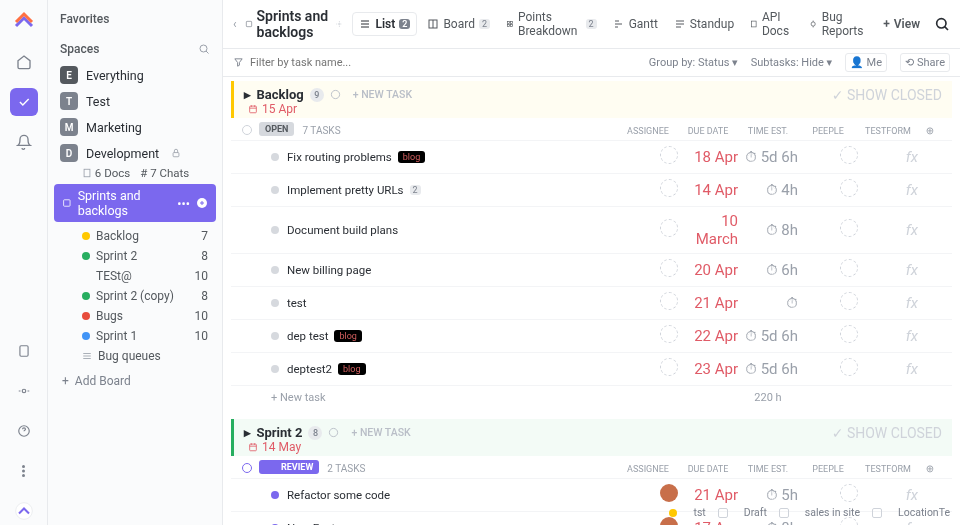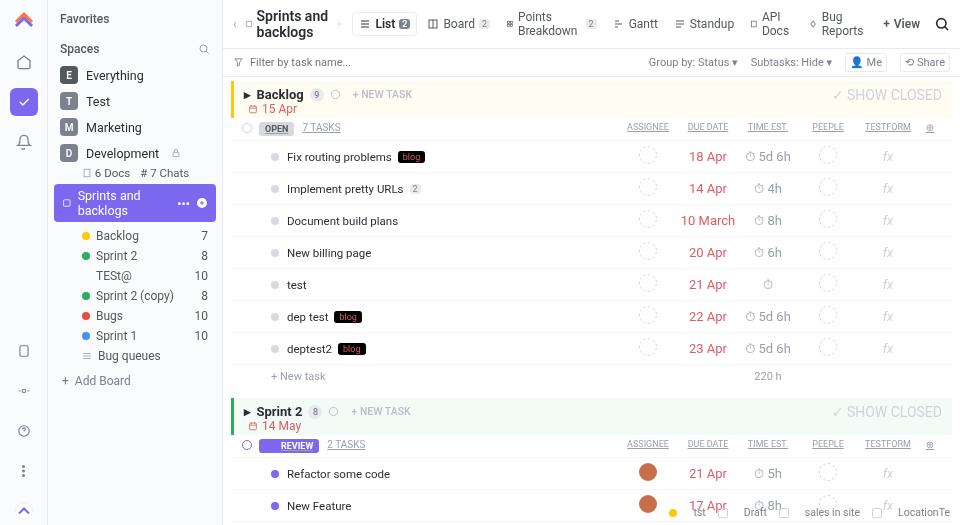--- a/index.html
+++ b/index.html
@@ -50,37 +50,37 @@
 .section { margin-bottom: 10px; }
 .sect-head { padding: 6px 10px 2px 10px; position: relative; border-left: 3px solid transparent; }
 .sect-head.y { border-left-color: #ffc800; background: #fffdf2; }
 .sect-head.g { border-left-color: #27ae60; background: #f3fbf6; }
 .sect-title { font-size: 13px; font-weight: 700; display: flex; align-items: center; gap: 6px; }
 .sect-title .cnt { background: #e8eaed; color: #7c828d; width: 14px; height: 14px; border-radius: 50%; font-size: 9px; display: flex; align-items: center; justify-content: center; font-weight: 500; }
 .new-task-link { color: #b9bec7; font-size: 10.5px; font-weight: 500; margin-left: 6px; }
 .show-closed { position: absolute; right: 10px; top: 6px; color: #cfd3da; font-size: 14px; }
 .sect-date { font-size: 12px; color: #e05b67; padding-left: 4px; display: flex; align-items: center; gap: 4px; }
 
-.group-row { display: flex; align-items: flex-start; font-size: 10px; color: #9aa0aa; text-transform: uppercase; padding: 4px 10px; text-decoration: underline; }
+.group-row { display: flex; align-items: flex-end; font-size: 10px; color: #9aa0aa; text-transform: uppercase; padding: 4px 10px; }
 .status-chip { font-size: 9px; font-weight: 700; padding: 2px 6px; border-radius: 3px; text-transform: uppercase; }
 .status-chip.open { background: #d6d9de; color: #54595e; }
 .status-chip.review { background: #7b68ee; color: #fff; padding-left: 22px; }
 .task-count { margin-left: 8px; }
 .col-head { width: 60px; text-align: center; font-size: 9px; }
 .col-name { flex: 1; }
 .plus-col { width: 24px; text-align: center; color: #9aa0aa; }
 
 .task-row { display: flex; align-items: center; font-size: 11.5px; padding: 5px 10px 5px 40px; border-top: 1px solid #f3f4f6; color: #2a2e34; }
 .task-row .bullet { width: 8px; height: 8px; border-radius: 50%; margin-right: 8px; }
 .bullet.open { background: #d6d9de; }
 .bullet.review { background: #7b68ee; }
 .task-name { flex: 1; display: flex; align-items: center; gap: 6px; }
 .tag { font-size: 9px; padding: 1px 5px; border-radius: 3px; background: #000000; color: #d35f5f; }
 .small-badge { background: #e8eaed; color: #7c828d; font-size: 9px; padding: 0 3px; border-radius: 3px; }
-.cell { width: 60px; text-align: center; color: #9aa0aa; font-size: 13px; }
+.cell { width: 60px; text-align: right; color: #9aa0aa; font-size: 15px; }
 .cell.due { color: #e05b67; }
 .avatar { width: 18px; height: 18px; border-radius: 50%; display: inline-flex; align-items: center; justify-content: center; font-size: 8px; color: #fff; }
 .avatar.img { background: #c86f4a; }
 .avatar.dashed { border: 1px dashed #cfd3da; background: transparent; }
 .fx { font-style: italic; color: #cfd3da; }
 .new-task-row { padding: 5px 10px 5px 40px; font-size: 11px; color: #9aa0aa; border-top: 1px solid #f3f4f6; display: flex; }
 .total-est { margin-left: auto; width: 60px; text-align: center; }
 
 .bottom-bar { position: absolute; bottom: 6px; left: 230px; right: 10px; display: flex; gap: 12px; font-size: 10.5px; color: #7c828d; justify-content: flex-end; }
 .bottom-chip { display: flex; align-items: center; gap: 16px; }

